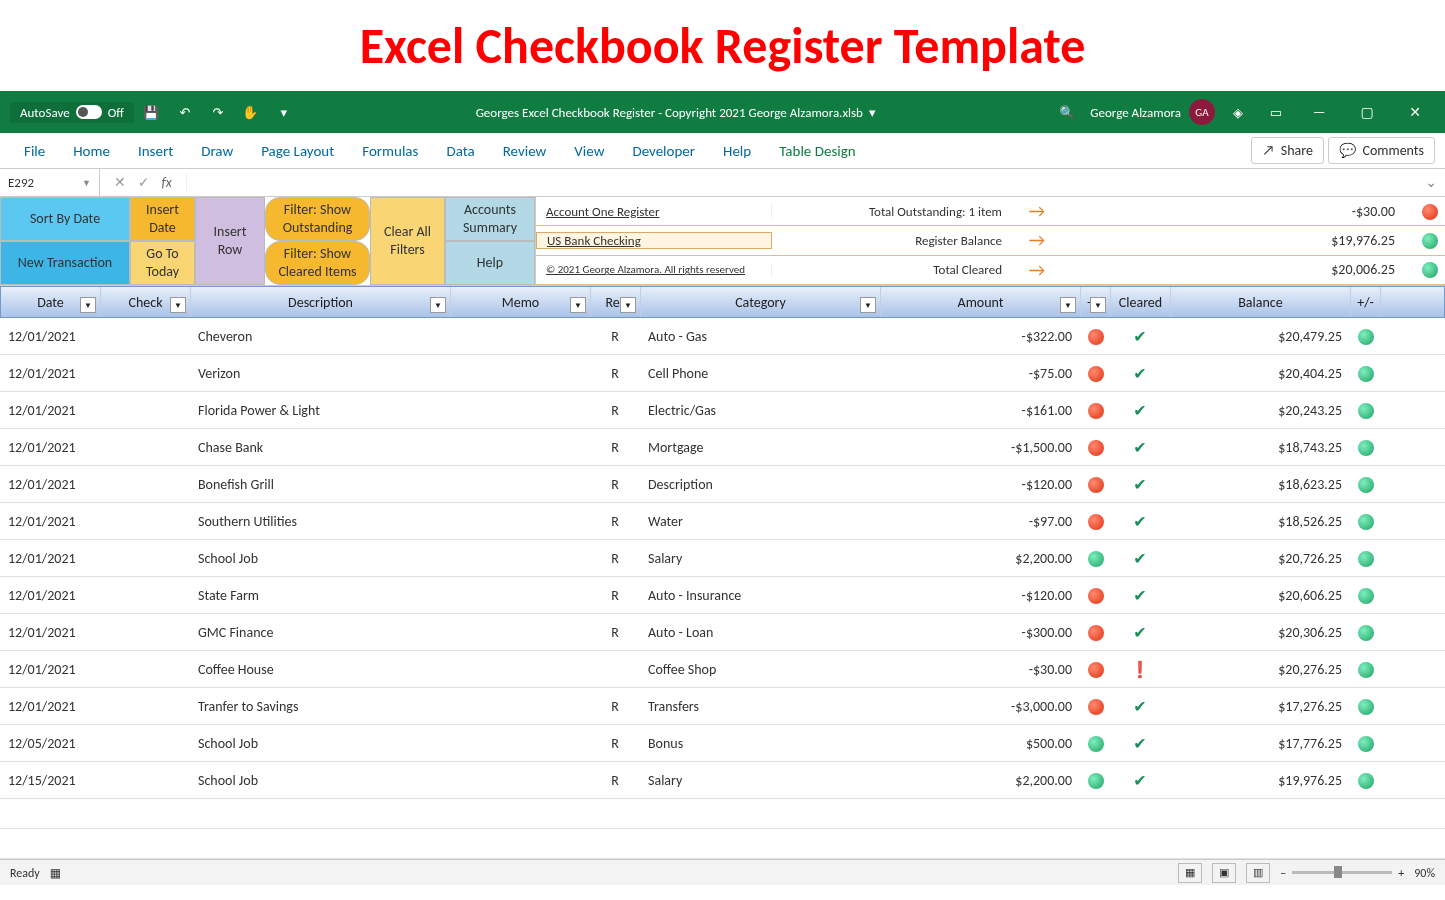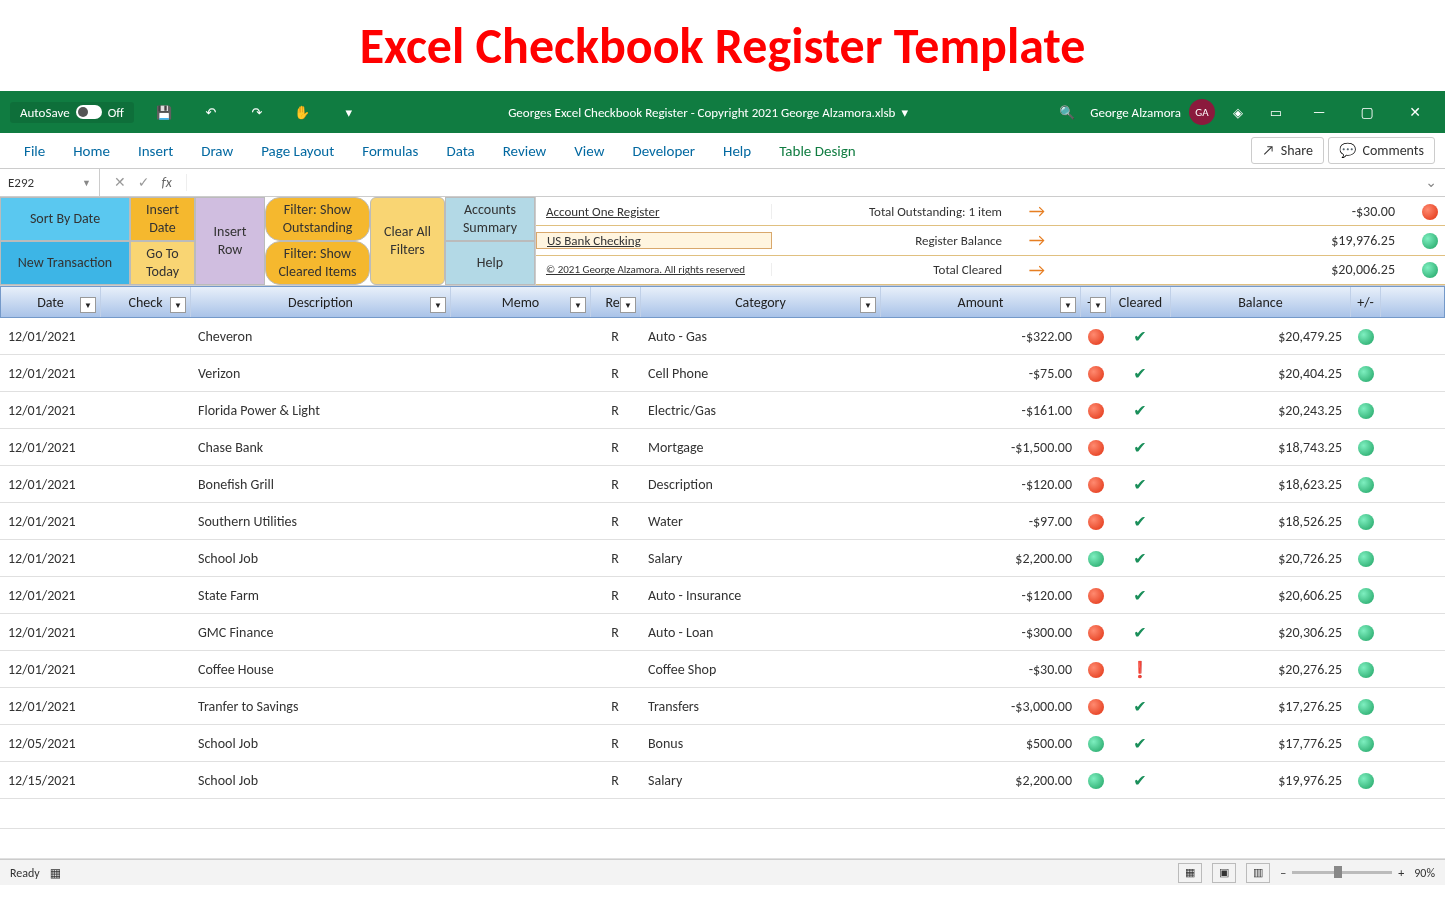--- a/index.html
+++ b/index.html
@@ -1,21 +1,21 @@
 <!DOCTYPE html>
 <html><head>
 <meta charset="utf-8">
 <style>
   * { box-sizing: border-box; margin: 0; padding: 0; }
   body { font-family: "Segoe UI", Calibri, Arial, sans-serif; font-size: 14px; background: #fff; color: #333; }
   .page-title { font-size: 50px; font-weight: 700; color: #ff0000; text-align: center; padding: 15px 0; }
 
   
   .titlebar { background: #107c41; height: 42px; display: flex; align-items: center; color: #fff; font-size: 13px; }
-  .titlebar-left { display: flex; align-items: center; gap: 16px; padding-left: 10px; }
+  .titlebar-left { display: flex; align-items: center; gap: 3px; padding-left: 10px; }
   .autosave { display: flex; align-items: center; gap: 6px; padding: 3px 10px; background: rgba(0,0,0,.1); border-radius: 3px; }
   .toggle { width: 26px; height: 14px; background: #fff; border-radius: 7px; position: relative; }
   .toggle::after { content:""; width:10px; height:10px; background:#555; border-radius:50%; position:absolute; top:2px; left:2px; }
   .tb-btn { width: 30px; height: 30px; display:flex; align-items:center; justify-content:center; cursor:pointer; }
   .titlebar-center { flex:1; text-align:center; display:flex; align-items:center; justify-content:center; gap:6px; }
   .titlebar-right { display:flex; align-items:center; gap:8px; padding-right:10px; }
   .avatar { width:26px; height:26px; border-radius:50%; background:#8b1a3d; display:flex; align-items:center; justify-content:center; font-size:11px; }
   .win-btn { width:40px; height:40px; display:flex; align-items:center; justify-content:center; cursor:pointer; font-size:14px; }
 
   
@@ -34,21 +34,21 @@
   .fb-drop { padding:0 8px; color:#888; }
 
   
   .action-row { display:flex; border-bottom:1px solid #ccc; }
   .action-btn { border:1px solid #bbb; display:flex; align-items:center; justify-content:center; text-align:center; cursor:pointer; font-size:14px; padding:4px 8px; line-height:1.3; }
   .btn-blue { background:#5ac8f0; } .btn-blue.light { background:#3db5e6; }
   .btn-orange { background:#f5b82e; } .btn-orange.light { background:#f9d573; }
   .btn-green { background:#74d964; }
   .btn-purple { background:#d0bee0; }
   .btn-yellow { background:#f5b82e;border-radius:15px; }
-  .btn-yellow2 { background:#f9d573;border-radius:6px; }
+  .btn-yellow2 { background:#f9d573; }
   .btn-ltblue { background:#b3d9e6; }
   .stack2 .action-btn { height:44px; }
   .single .action-btn { height:88px; }
 
   
   .summary { flex:1; display:flex; flex-direction:column; border-left:1px solid #ccc; }
   .summary-row { display:flex; height:29.33px; align-items:center; border-bottom:1px solid #e0c080; font-size:13px; }
   .sum-label { width:236px; padding:0 10px; border-right:1px solid #eee;text-decoration:underline; }
   .sum-label.highlight { background:#fff5e0; border:1px solid #d9a86c; }
   .sum-desc { width:240px; text-align:right; padding:0 10px; }

